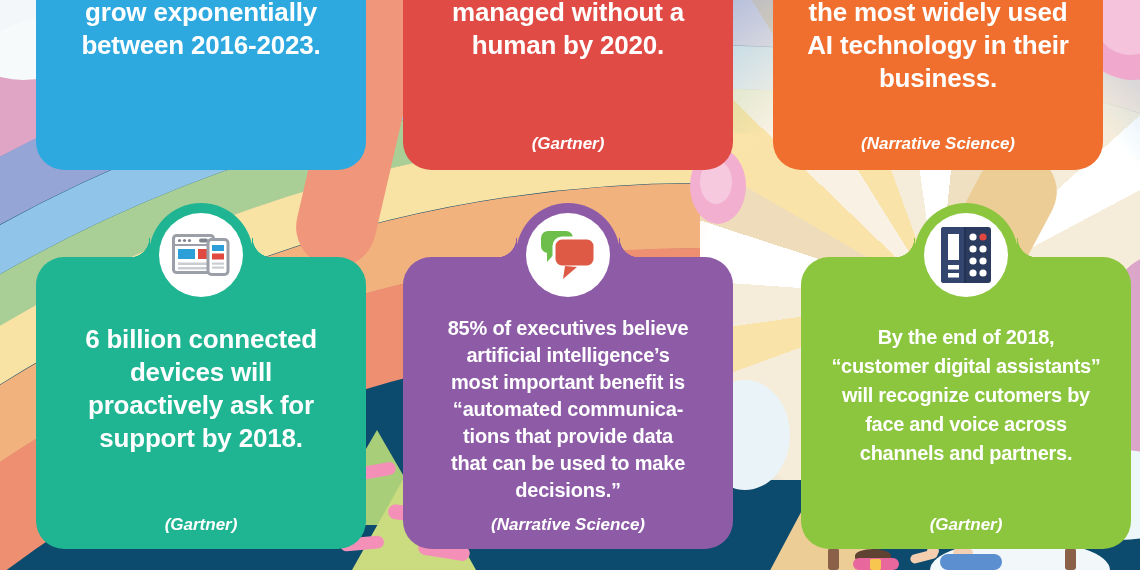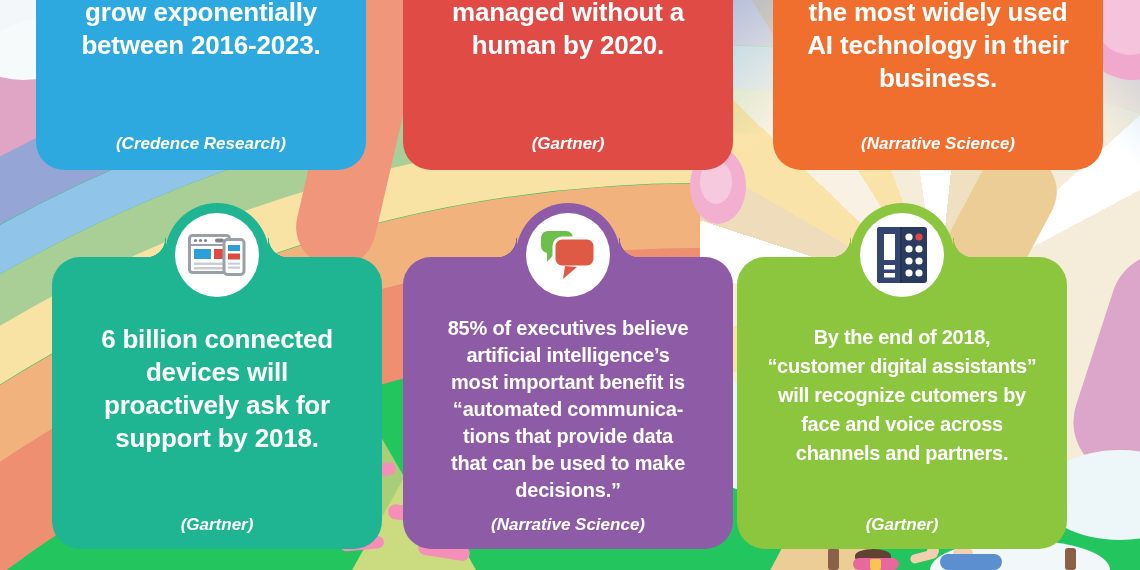--- a/index.html
+++ b/index.html
@@ -1,18 +1,18 @@
 <!DOCTYPE html>
 <html><head>
 <meta charset="utf-8">
 <style>
   html,body{margin:0;padding:0;}
   .stage{
     position:relative;width:1140px;height:570px;overflow:hidden;
-    background:#22c55e;
+    background:#0c4a6e;
     font-family:"Liberation Sans", sans-serif;
   }
   .stage *{position:absolute;box-sizing:border-box;}
 
   
   .rainbow{left:0;top:0;z-index:1;}
   .sunburst{
     left:700px;top:0;width:440px;height:480px;z-index:1;
     background:conic-gradient(from 240deg at 54% 62%,
       #F6ECDA 0 10deg,#FAE3A8 10deg 22deg,#F6ECDA 22deg 34deg,#FFFFFF 34deg 48deg,
@@ -142,37 +142,36 @@
     <div class="girl-center"></div>
     <div class="arm"></div>
     <div class="boy-hand"></div>
     <div class="boy-head"></div>
     <div class="boy-body"></div>
   </div>
 
   <div class="card row-top t-lg" style="left: 36px; --card-color: #2EA9E0;">
     <div class="card-text">grow exponentially
 between 2016-2023.</div>
-    <div class="card-source">(Credence Research)</div>
   </div>
 
   <div class="card row-top t-lg" style="left: 403px; --card-color: #E04B45;">
     <div class="card-text">managed without a
 human by 2020.</div>
     <div class="card-source">(Gartner)</div>
   </div>
 
   <div class="card row-top t-lg" style="left: 773px; --card-color: #F06F2E;">
     <div class="card-text">the most widely used
 AI technology in their
 business.</div>
     <div class="card-source">(Narrative Science)</div>
   </div>
 
-  <div class="card row-bot t-lg tt66" style="left: 52px; --card-color: #1FB492;">
+  <div class="card row-bot t-lg tt66" style="left: 36px; --card-color: #1FB492;">
     <div class="fillet fillet-l"></div>
     <div class="fillet fillet-r"></div>
     <div class="badge-outer"></div>
     <div class="badge-inner">
       <svg width="58" height="50" viewBox="0 0 58 50">
         <rect x="1.5" y="5.5" width="40" height="37" rx="3" fill="#fff" stroke="#9BA0A8" stroke-width="3"></rect>
         <line x1="3" y1="15" x2="40" y2="15" stroke="#9BA0A8" stroke-width="2"></line>
         <circle cx="7.5" cy="10.5" r="1.6" fill="#7F858D"></circle>
         <circle cx="12.5" cy="10.5" r="1.6" fill="#7F858D"></circle>
         <circle cx="17.5" cy="10.5" r="1.6" fill="#7F858D"></circle>
@@ -210,21 +209,21 @@
     <div class="card-text">85% of executives believe
 artificial intelligence’s
 most important benefit is
 “automated communica-
 tions that provide data
 that can be used to make
 decisions.”</div>
     <div class="card-source">(Narrative Science)</div>
   </div>
 
-  <div class="card row-bot t-md tt66" style="left: 737px; --card-color: #8CC63F;">
+  <div class="card row-bot t-md tt66" style="left: 801px; --card-color: #8CC63F;">
     <div class="fillet fillet-l"></div>
     <div class="fillet fillet-r"></div>
     <div class="badge-outer"></div>
     <div class="badge-inner">
       <svg width="52" height="58" viewBox="0 0 52 58">
         <rect x="1" y="1" width="50" height="56" rx="3" fill="#2B3B5F"></rect>
         <rect x="1" y="1" width="24" height="56" rx="3" fill="#34466F"></rect>
         <line x1="25" y1="1" x2="25" y2="57" stroke="#223252" stroke-width="2"></line>
         <rect x="8" y="8" width="11" height="26" fill="#fff"></rect>
         <rect x="8" y="39" width="11" height="4.5" fill="#fff"></rect>

